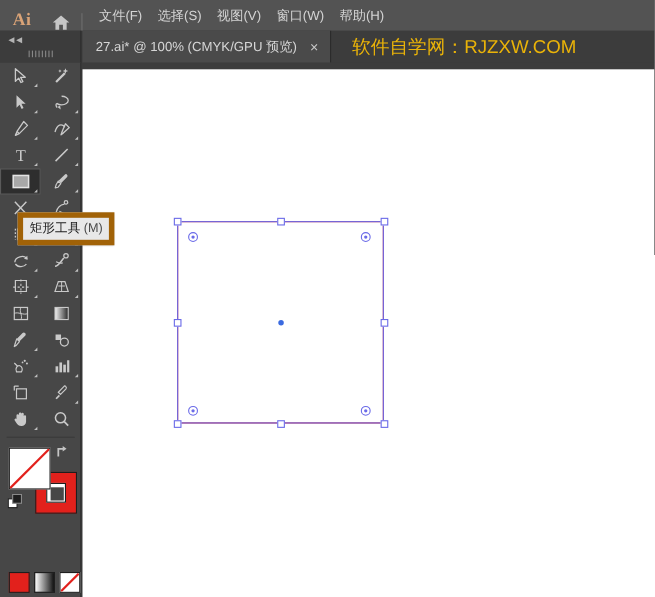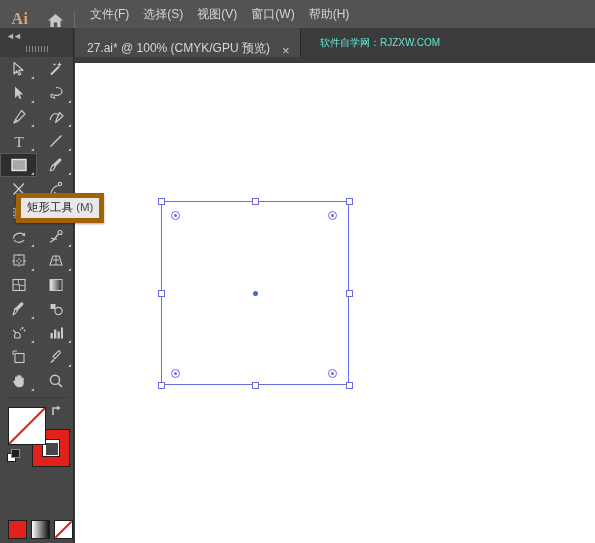--- a/index.html
+++ b/index.html
@@ -51,33 +51,33 @@
   .grip {
     position: absolute; left: 26px; top: 18px; width: 24px; height: 6px;
   }
   .grip i {
     display: inline-block; width: 1px; height: 6px;
     background: #888; margin-right: 2px; vertical-align: top;
   }
   .doc-tab {
     position: absolute; left: 75px; top: 0; height: 29px;
     background: #4a4a4a;
-    display: flex; align-items: flex-end;
+    display: flex; align-items: center;
     padding: 0 6px 0 12px;
     border-right: 1px solid #2b2b2b;
   }
   .doc-tab-title { color: #d6d6d6; font-size: 12px; white-space: nowrap; }
   .doc-tab-close {
     color: #c8c8c8; font-size: 13px; margin-left: 12px; margin-right: 4px;
     line-height: 1; cursor: pointer;
   }
   .watermark {
     position: absolute; left: 320px; top: 0; height: 29px;
     display: flex; align-items: center;
-    color: #5eead4; font-size: 10px; white-space: nowrap;
+    color: #eab308; font-size: 17px; white-space: nowrap;
   }
 
   
   .toolbar {
     position: absolute; left: 0; top: 57px; width: 74px; height: 486px;
     background: #474747;
     border-right: 1px solid #2b2b2b;
   }
   .tool-grid {
     position: absolute; left: 0; top: 0; width: 74px;

